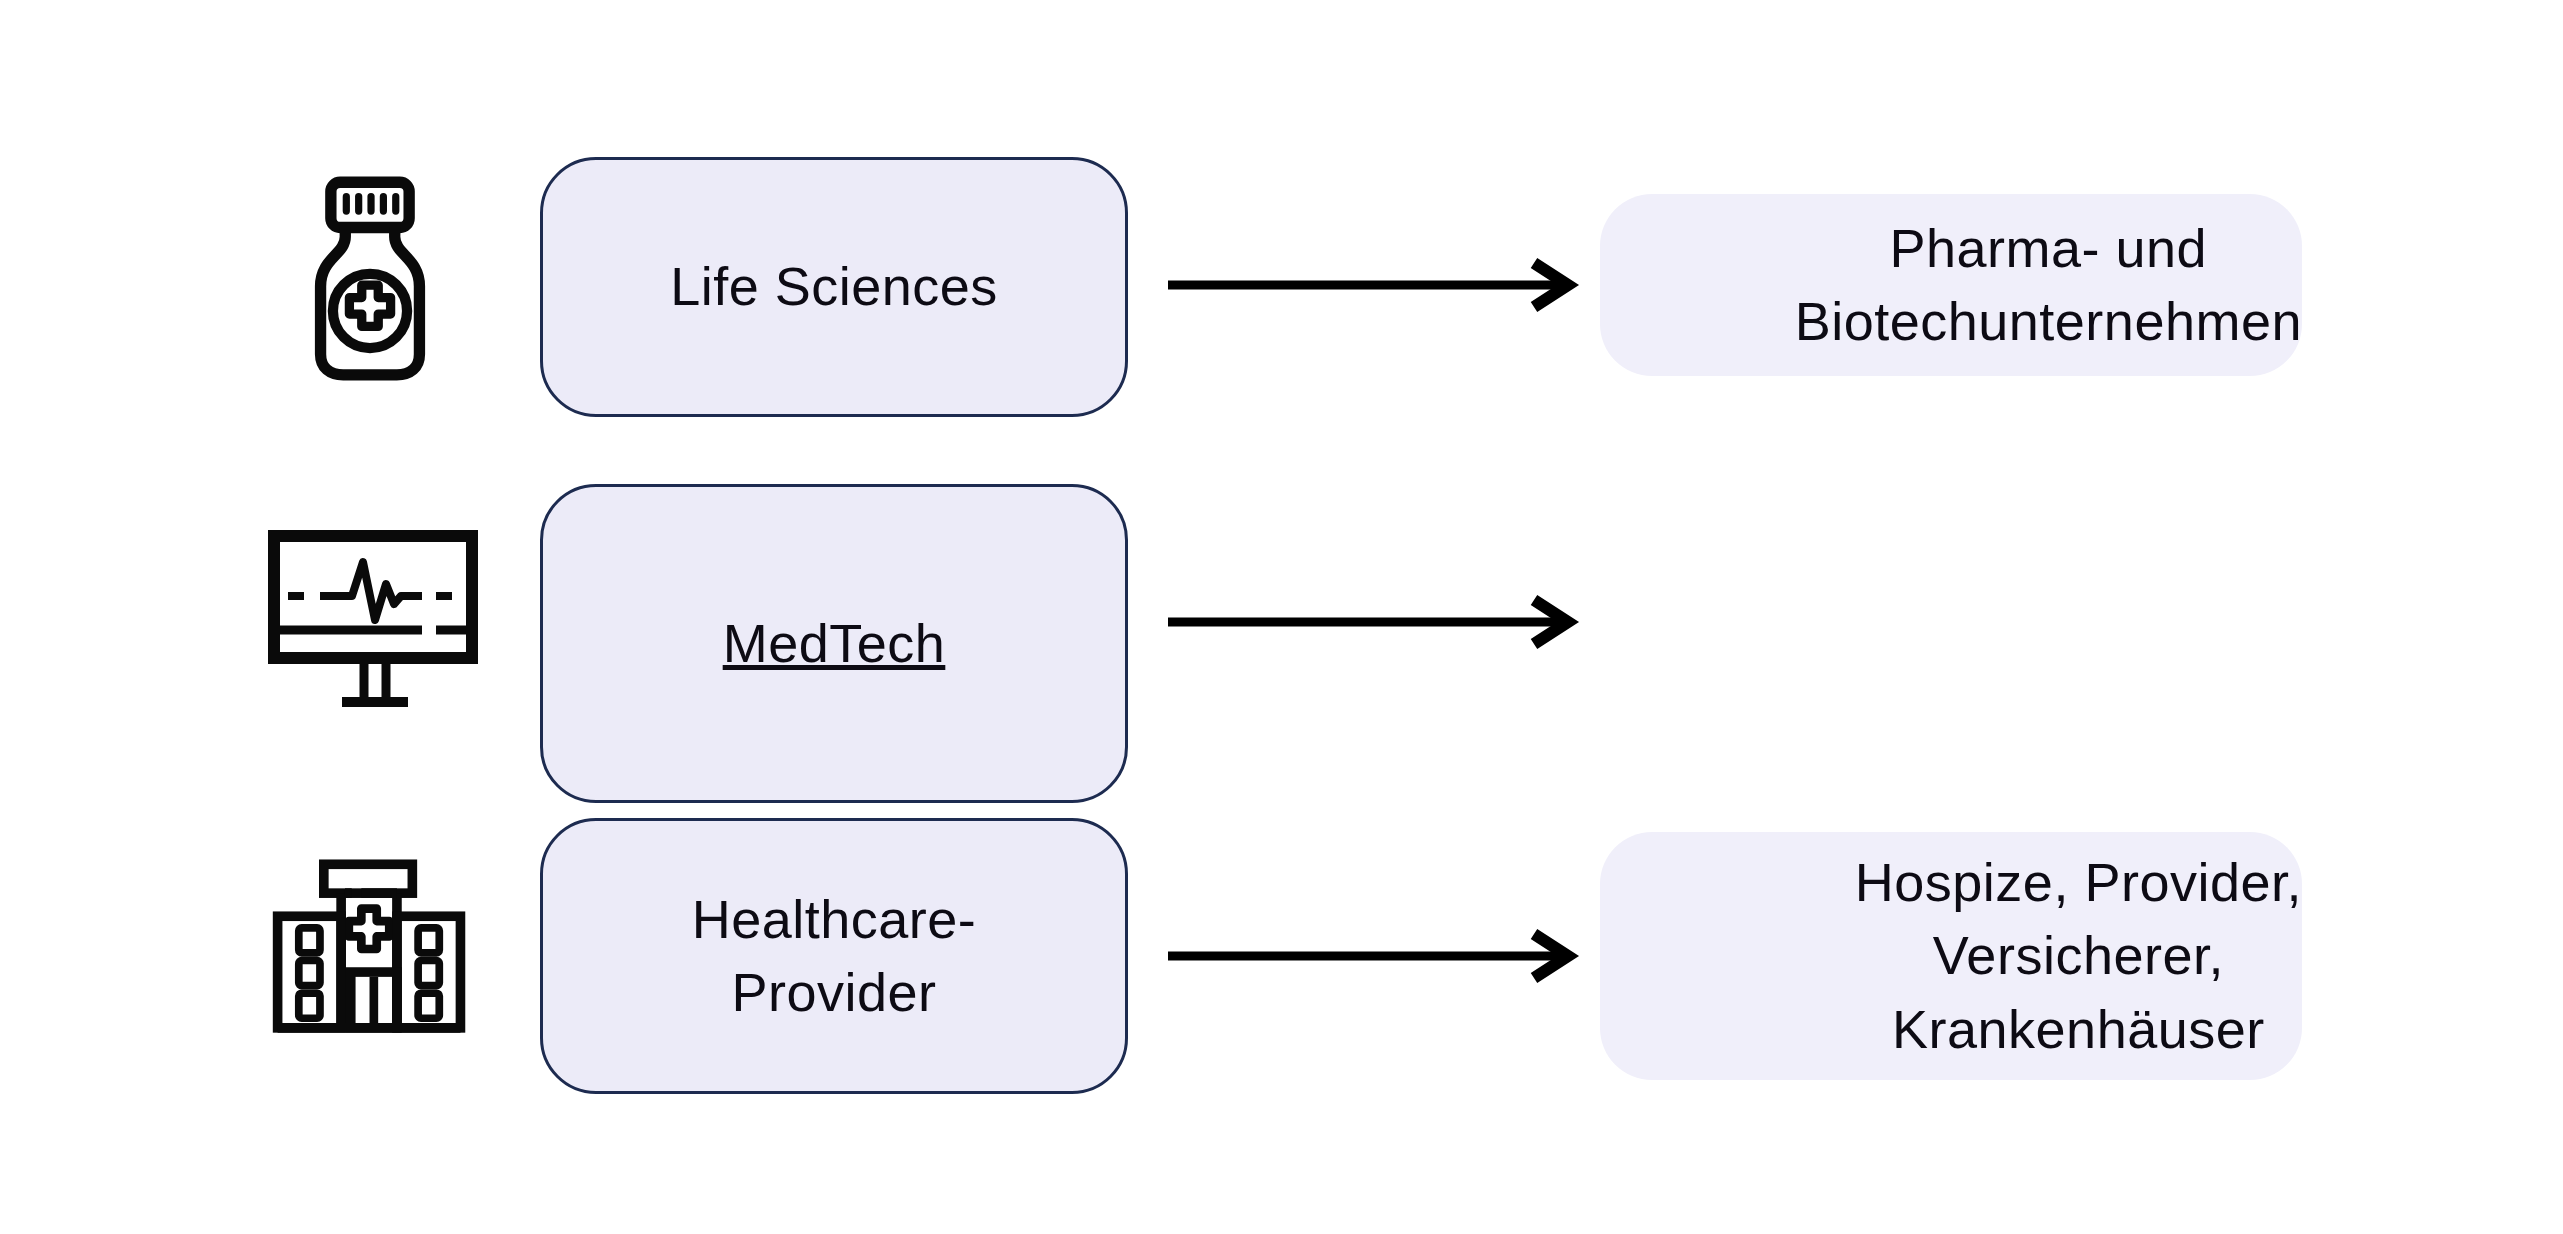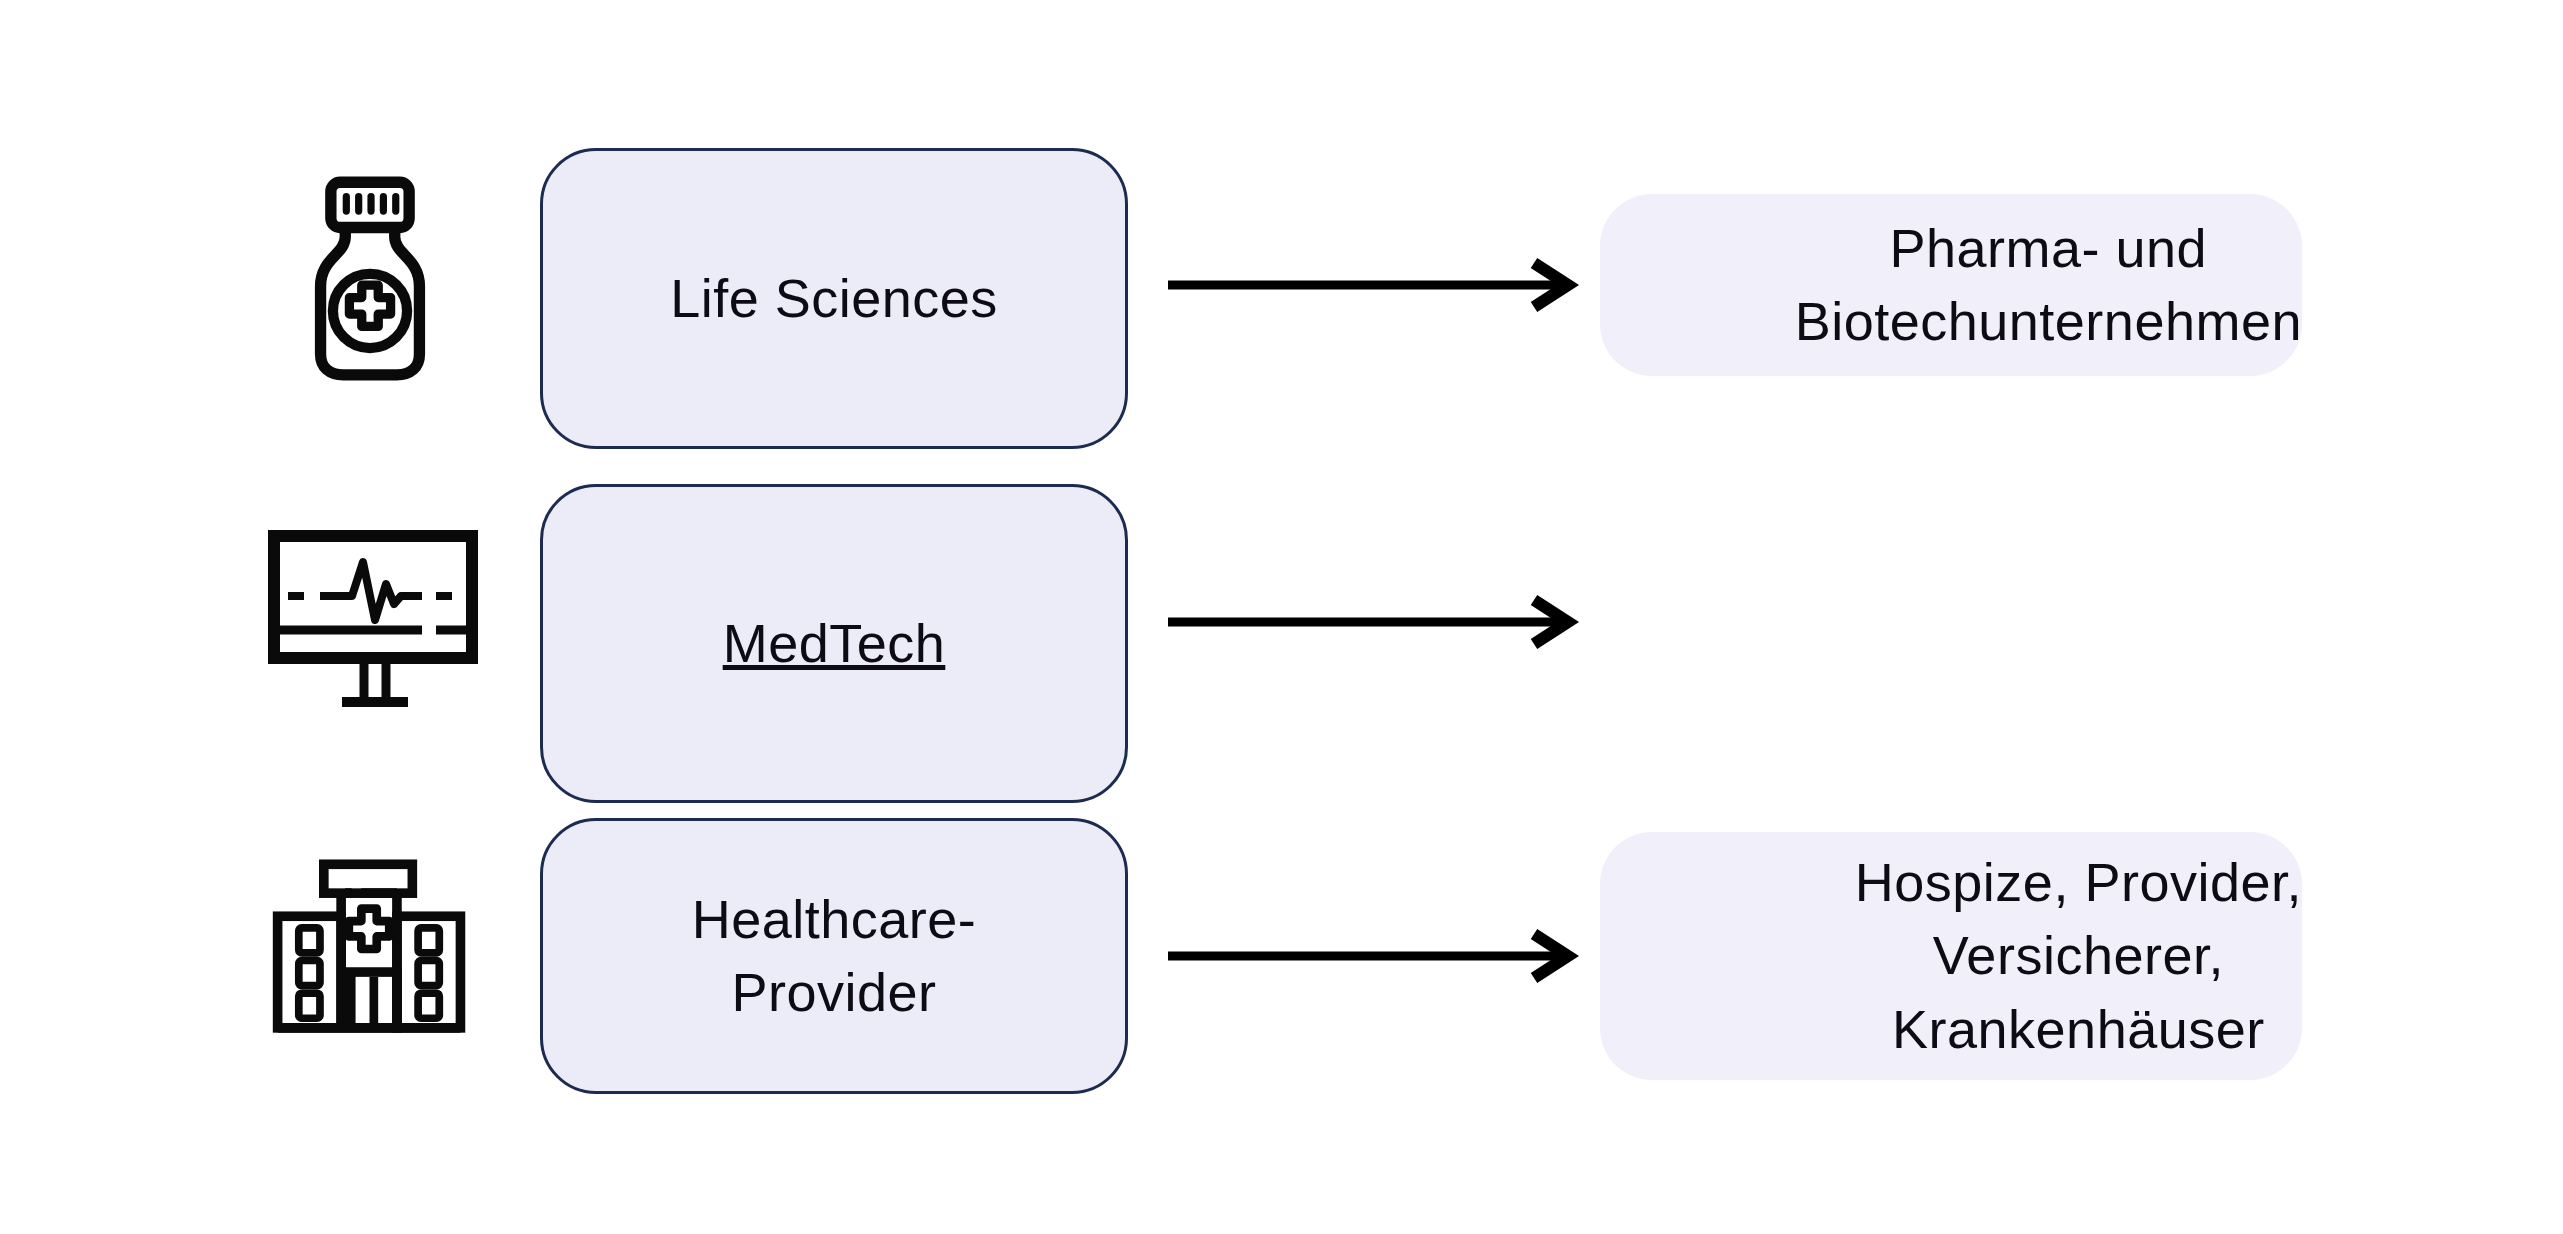--- a/index.html
+++ b/index.html
@@ -39,21 +39,21 @@
   .box-label{
     font-size:54px;line-height:1.36;text-align:center;
     white-space:pre-line;letter-spacing:0.5px;
   }
   .arrow{position:absolute;width:430px;height:60px;color:var(--arrow-color);}
   .arrow svg{display:block;width:100%;height:100%;}
   
   #icon-r1{left:300px;top:172px;width:140px;height:212px;}
   #icon-r2{left:266px;top:532px;width:214px;height:176px;}
   #icon-r3{left:266px;top:856px;width:208px;height:184px;}
-  #src-r1{top:148px;height:301px;}
+  #src-r1{top:157px;height:260px;}
   #src-r2{top:484px;height:319px;text-decoration:underline;}
   #src-r3{top:818px;height:276px;}
   #arr-r1{left:1162px;top:255px;}
   #arr-r2{left:1162px;top:592px;}
   #arr-r3{left:1162px;top:926px;}
   #tgt-r1{top:194px;height:182px;}
   #tgt-r2{top:530px;height:184px;}
   #tgt-r3{top:832px;height:248px;}
 </style>
 </head>

